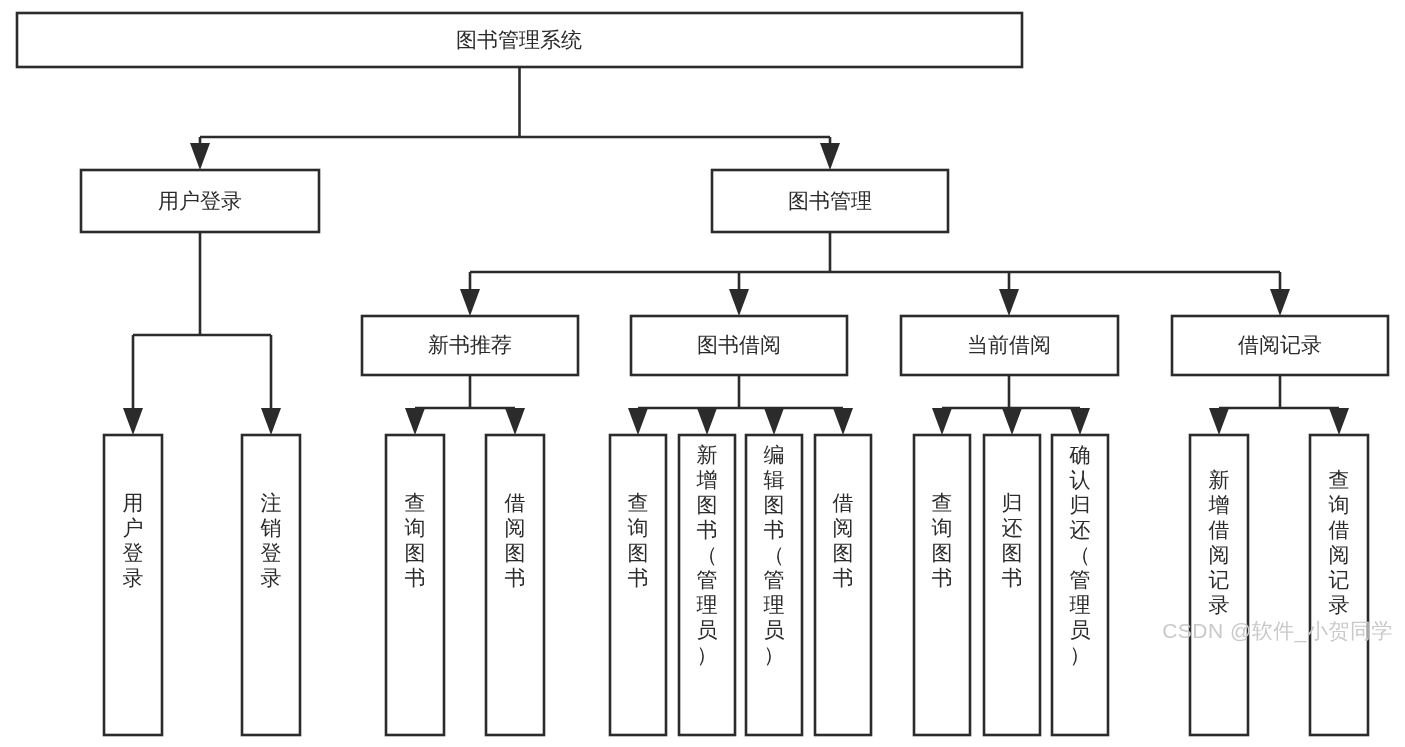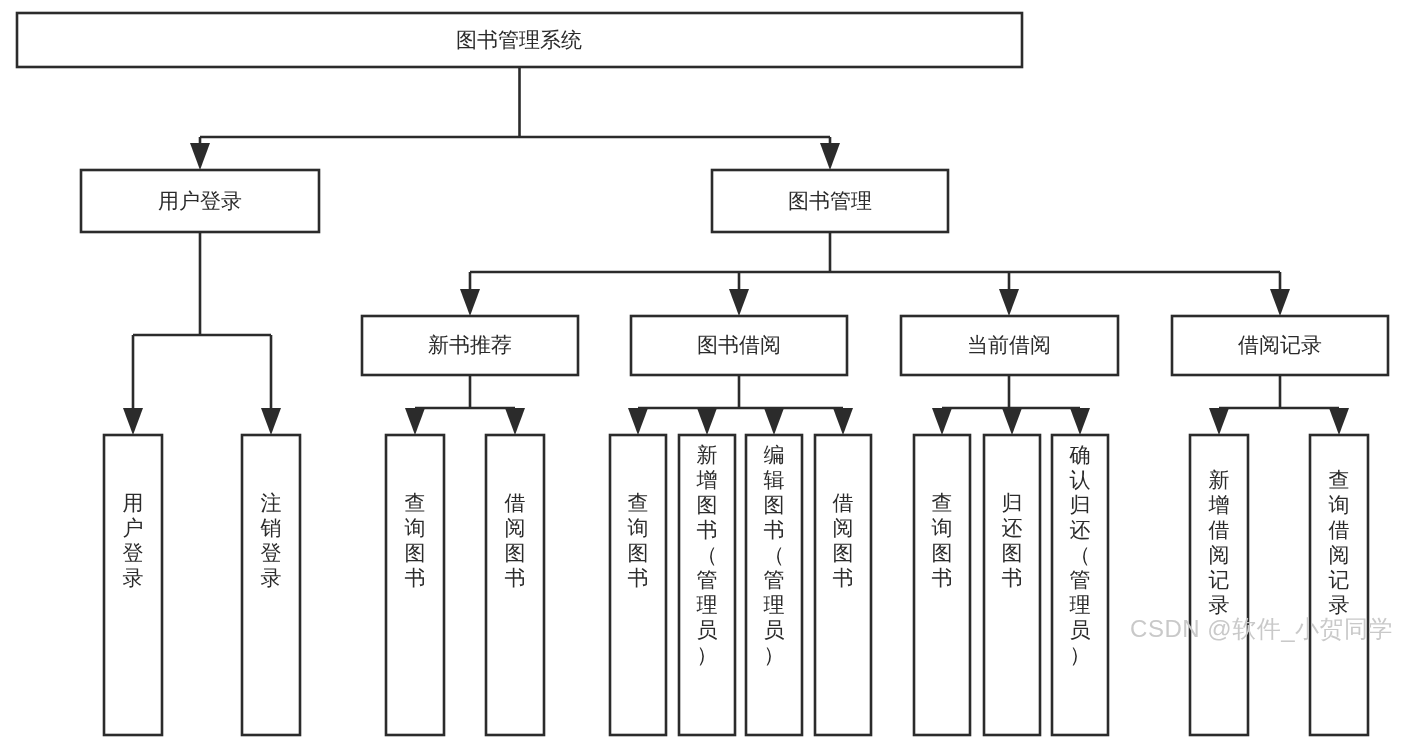--- a/index.html
+++ b/index.html
@@ -53,21 +53,21 @@
     fill: #2b2b2b;
     font-family: "Liberation Sans", "DejaVu Sans", sans-serif;
     font-size: 21px;
     text-anchor: middle;
   }
   .watermark-text {
     position: absolute;
     right: 12px;
     bottom: 4px;
     font-family: "Liberation Sans", "DejaVu Sans", sans-serif;
-    font-size: 24px;
+    font-size: 21px;
     color: #c9c9c9;
     white-space: nowrap;
     letter-spacing: 0.5px;
     pointer-events: none;
   }
 </style>
 </head>
 <body>
 
 <div id="diagram-root">

